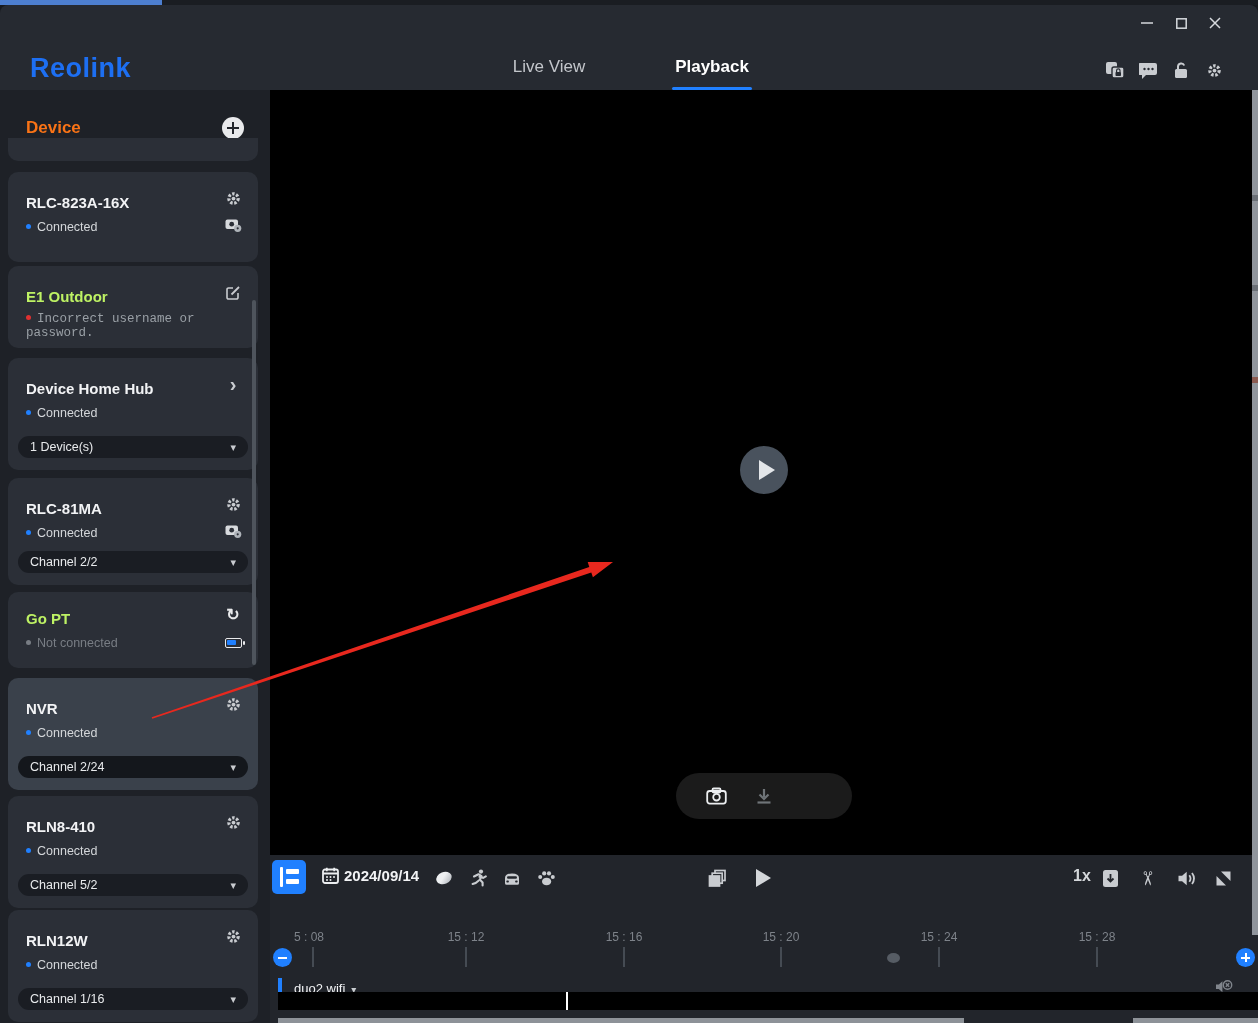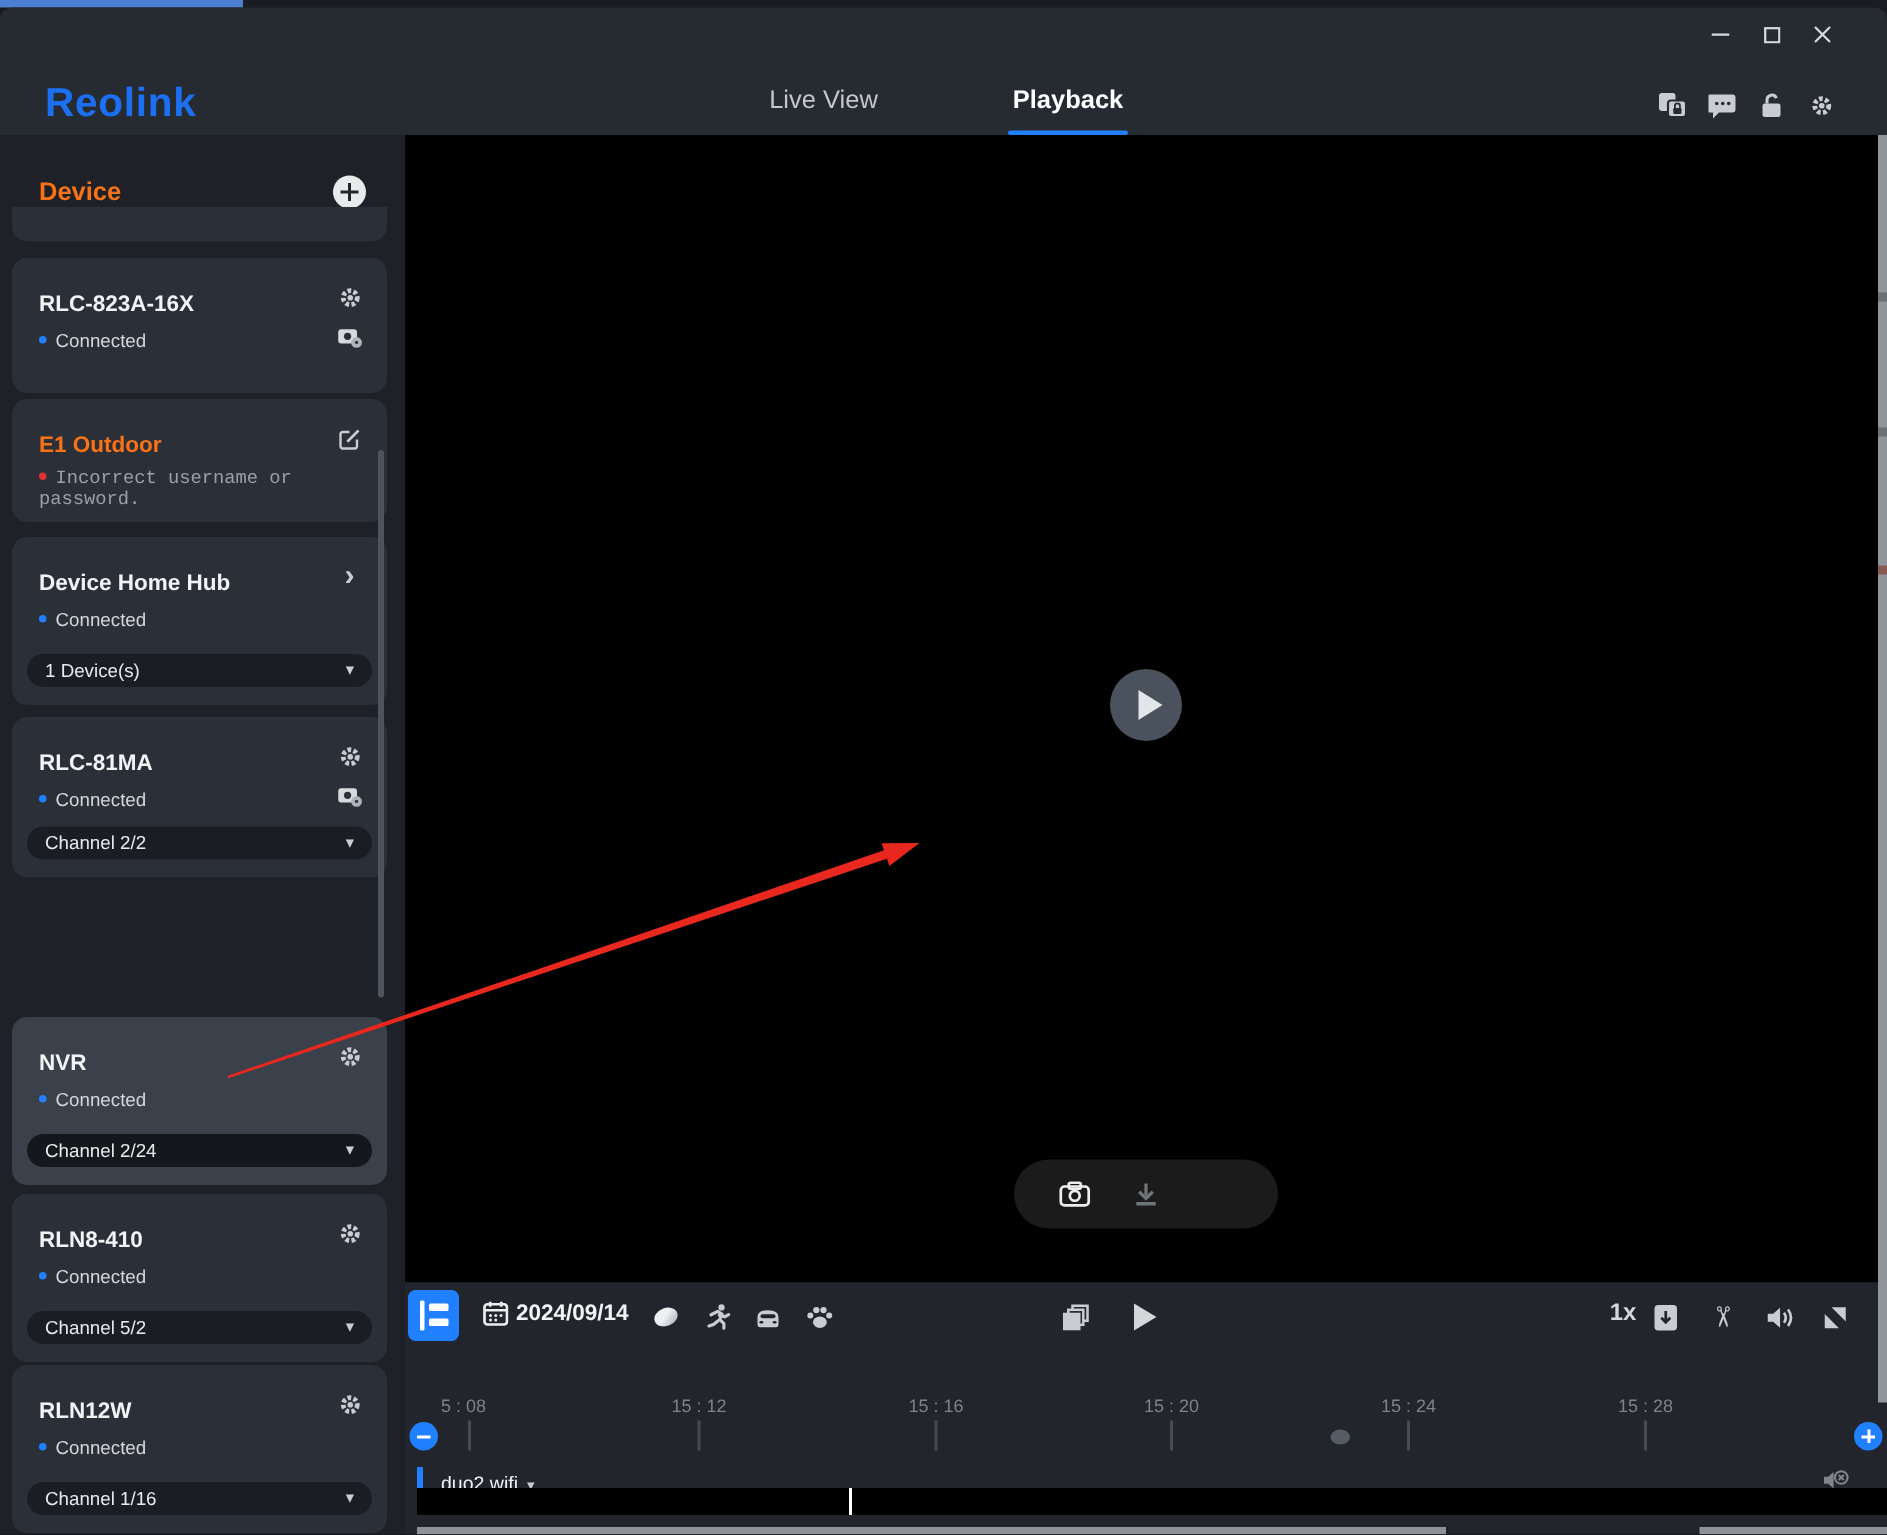--- a/index.html
+++ b/index.html
@@ -22,21 +22,21 @@
   .dev-h { position:absolute; left:26px; top:28px; font-size:17px; font-weight:bold; color:#f97316; }
   .dev-add { position:absolute; left:222px; top:27px; width:22px; height:22px; border-radius:50%; background:#e9eaec; }
   .dev-add:before, .dev-add:after { content:""; position:absolute; background:#22252b; }
   .dev-add:before { left:5px; top:10px; width:12px; height:2px; }
   .dev-add:after { left:10px; top:5px; width:2px; height:12px; }
 
   .card { position:absolute; left:8px; width:250px; background:#2b2f37; border-radius:10px; }
   .card.selected { background:#3a414b; }
   .card.partial { top:48px; height:23px; border-radius:0 0 10px 10px; }
   .c-title { position:absolute; left:18px; top:22px; font-size:15px; font-weight:bold; color:#f2f3f5; }
-  .c-title.dim { color:#f97316;text-align:center; }
+  .c-title.dim { color:#bef264;text-align:center; }
   .c-status { position:absolute; left:18px; top:48px; font-size:12.5px; color:#d4d7da; }
   .c-status.dim { color:#787d84; }
   .c-status.err { color:#9aa0a6; }
   .sdot { display:inline-block; width:5px; height:5px; border-radius:50%; background:#2080ff; vertical-align:2px; margin-right:6px; }
   .sdot.gray { background:#787d84; } .sdot.red { background:#e03131; }
   .pill { position:absolute; left:10px; right:10px; height:22px; border-radius:11px; background:#1a1d23; color:#e8eaec; font-size:12.5px; line-height:22px; padding-left:12px; }
   .card.selected .pill { background:#14171c; }
   .pill .chev { position:absolute; right:12px; top:0; color:#c9ccd0; font-size:11px; }
   .ic1 { position:absolute; right:16px; top:17px; width:18px; height:18px; display:flex; align-items:center; justify-content:center; }
   .ic2 { position:absolute; right:16px; top:44px; width:18px; height:18px; display:flex; align-items:center; justify-content:center; }
@@ -216,20 +216,30 @@
             <circle cx="12.7" cy="10.3" r="3.6" fill="#aeb3b9"></circle>
               <circle cx="12.7" cy="10.3" r="1.1" fill="#2b2f37"></circle>
           </svg>
         </div>
         <div class="pill" style="top:73px;">
           <span>Channel 2/2</span>
           <span class="chev">▾</span>
         </div>
       </div>
 
+      <div class="card" style="top:502px;height:76px;">
+        <div class="c-title dim" style="top:18px;">Go PT</div>
+        <div class="c-status dim" style="top:44px;"><span class="sdot gray"></span><span>Not connected</span></div>
+        <div class="ic1" style="top:13px;">
+            <span class="refr">↻</span>
+          </div>
+        <div class="ic2" style="top:42px;">
+            <span class="batt"></span>
+          </div>
+      </div>
 
       <div class="card selected" style="top:588px;height:112px;">
         <div class="c-title">NVR</div>
         <div class="c-status"><span class="sdot"></span><span>Connected</span></div>
         <div class="ic1">
           <svg class="gear" viewBox="0 0 16 16">
               <circle cx="8" cy="8" r="5" fill="none" stroke="#c9ccd0" stroke-width="3.4" stroke-dasharray="2.6 1.7"></circle>
               <circle cx="8" cy="8" r="2" fill="#c9ccd0"></circle>
             </svg>
         </div>

